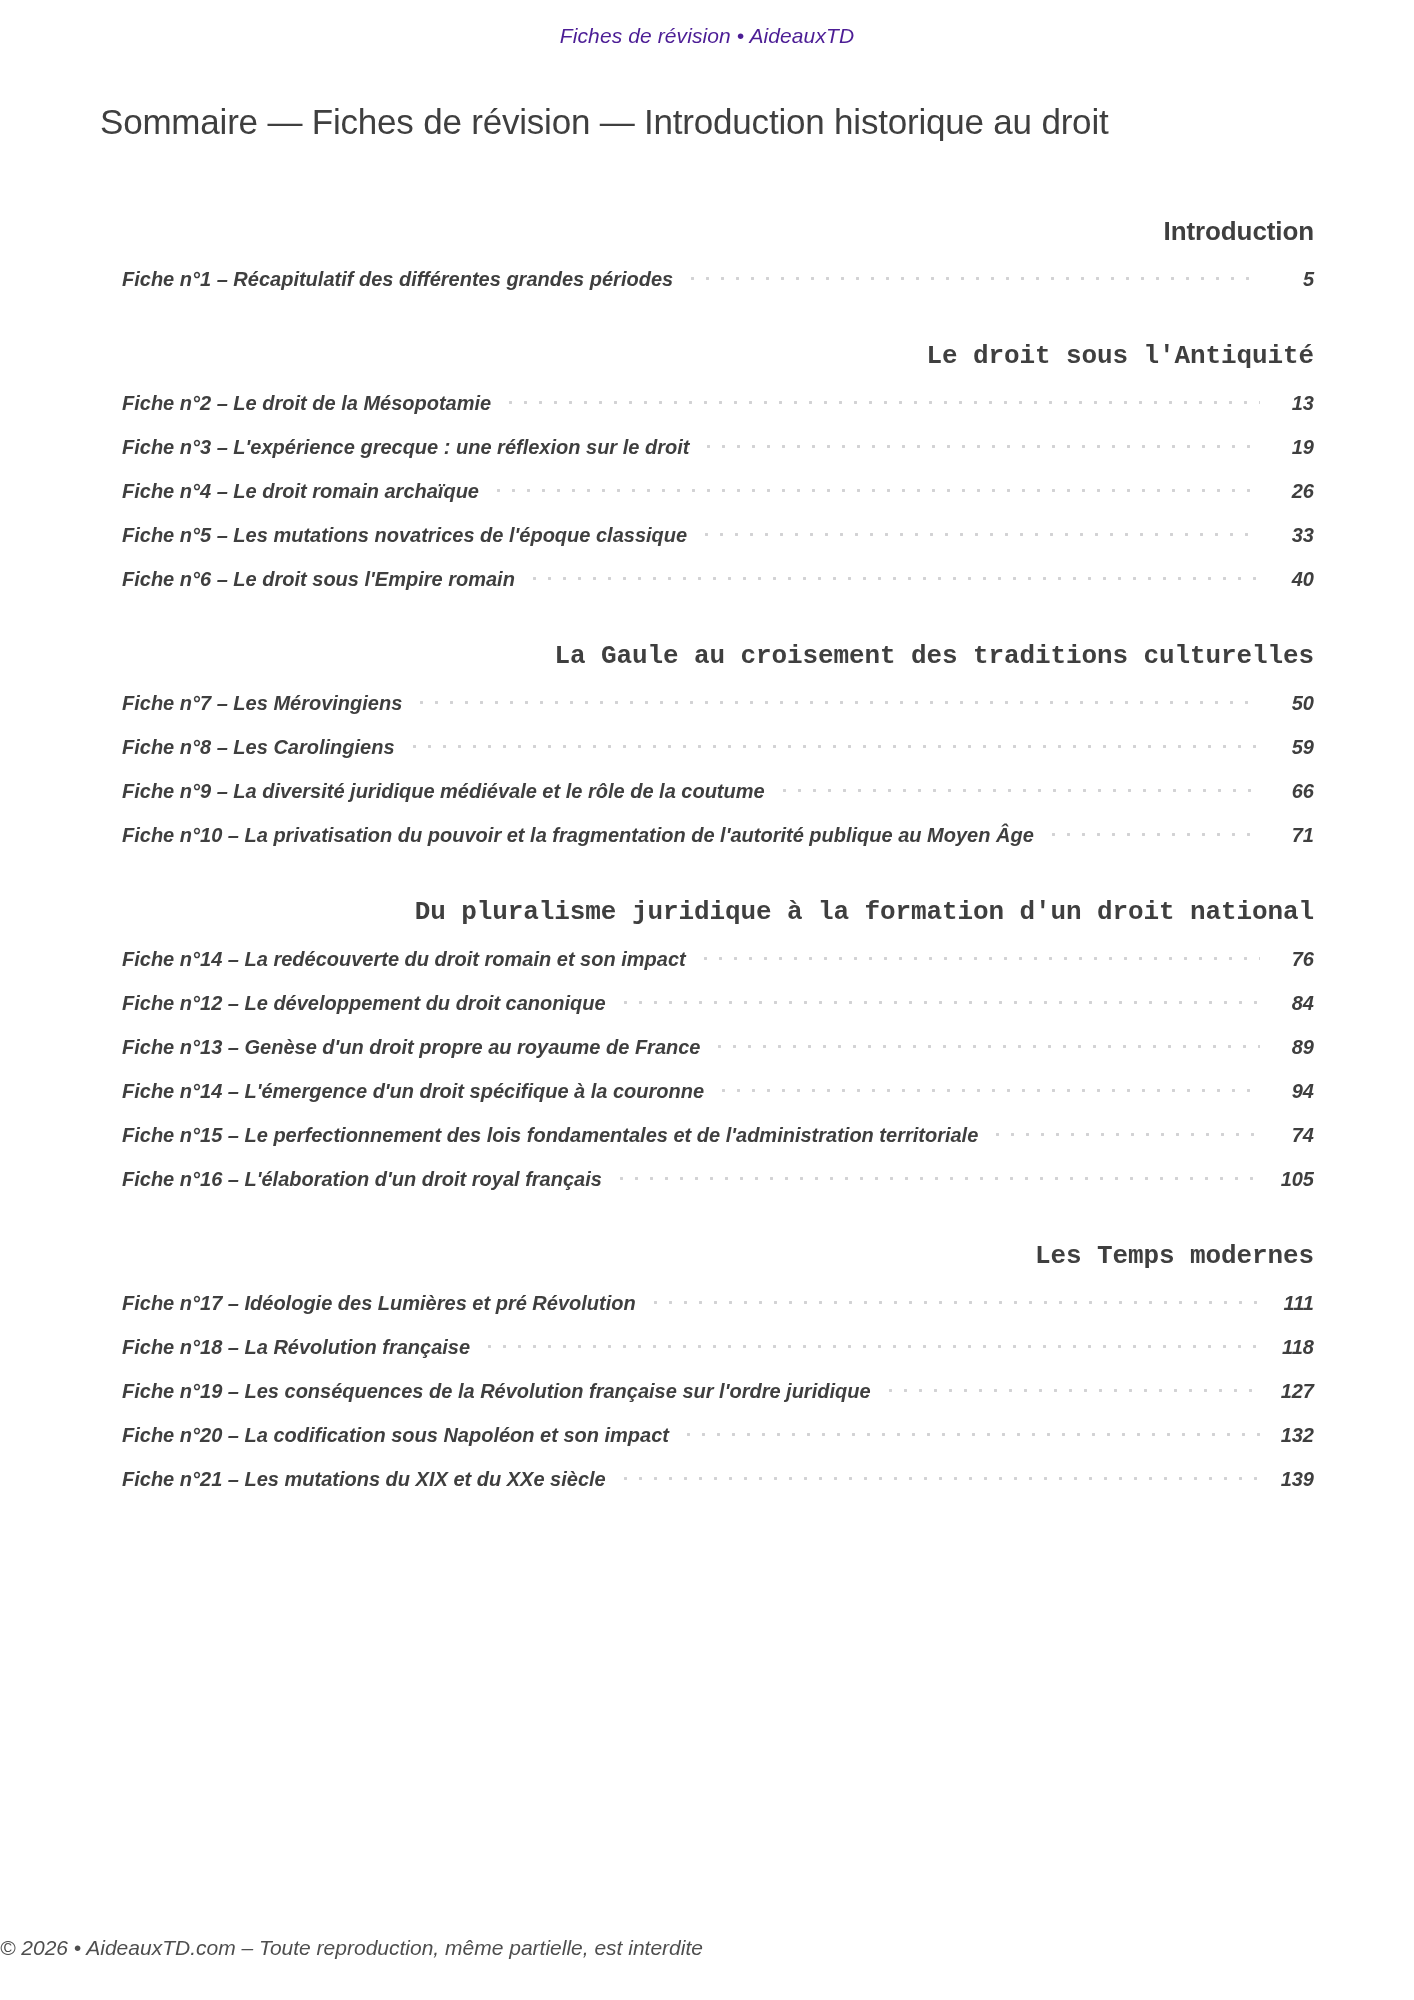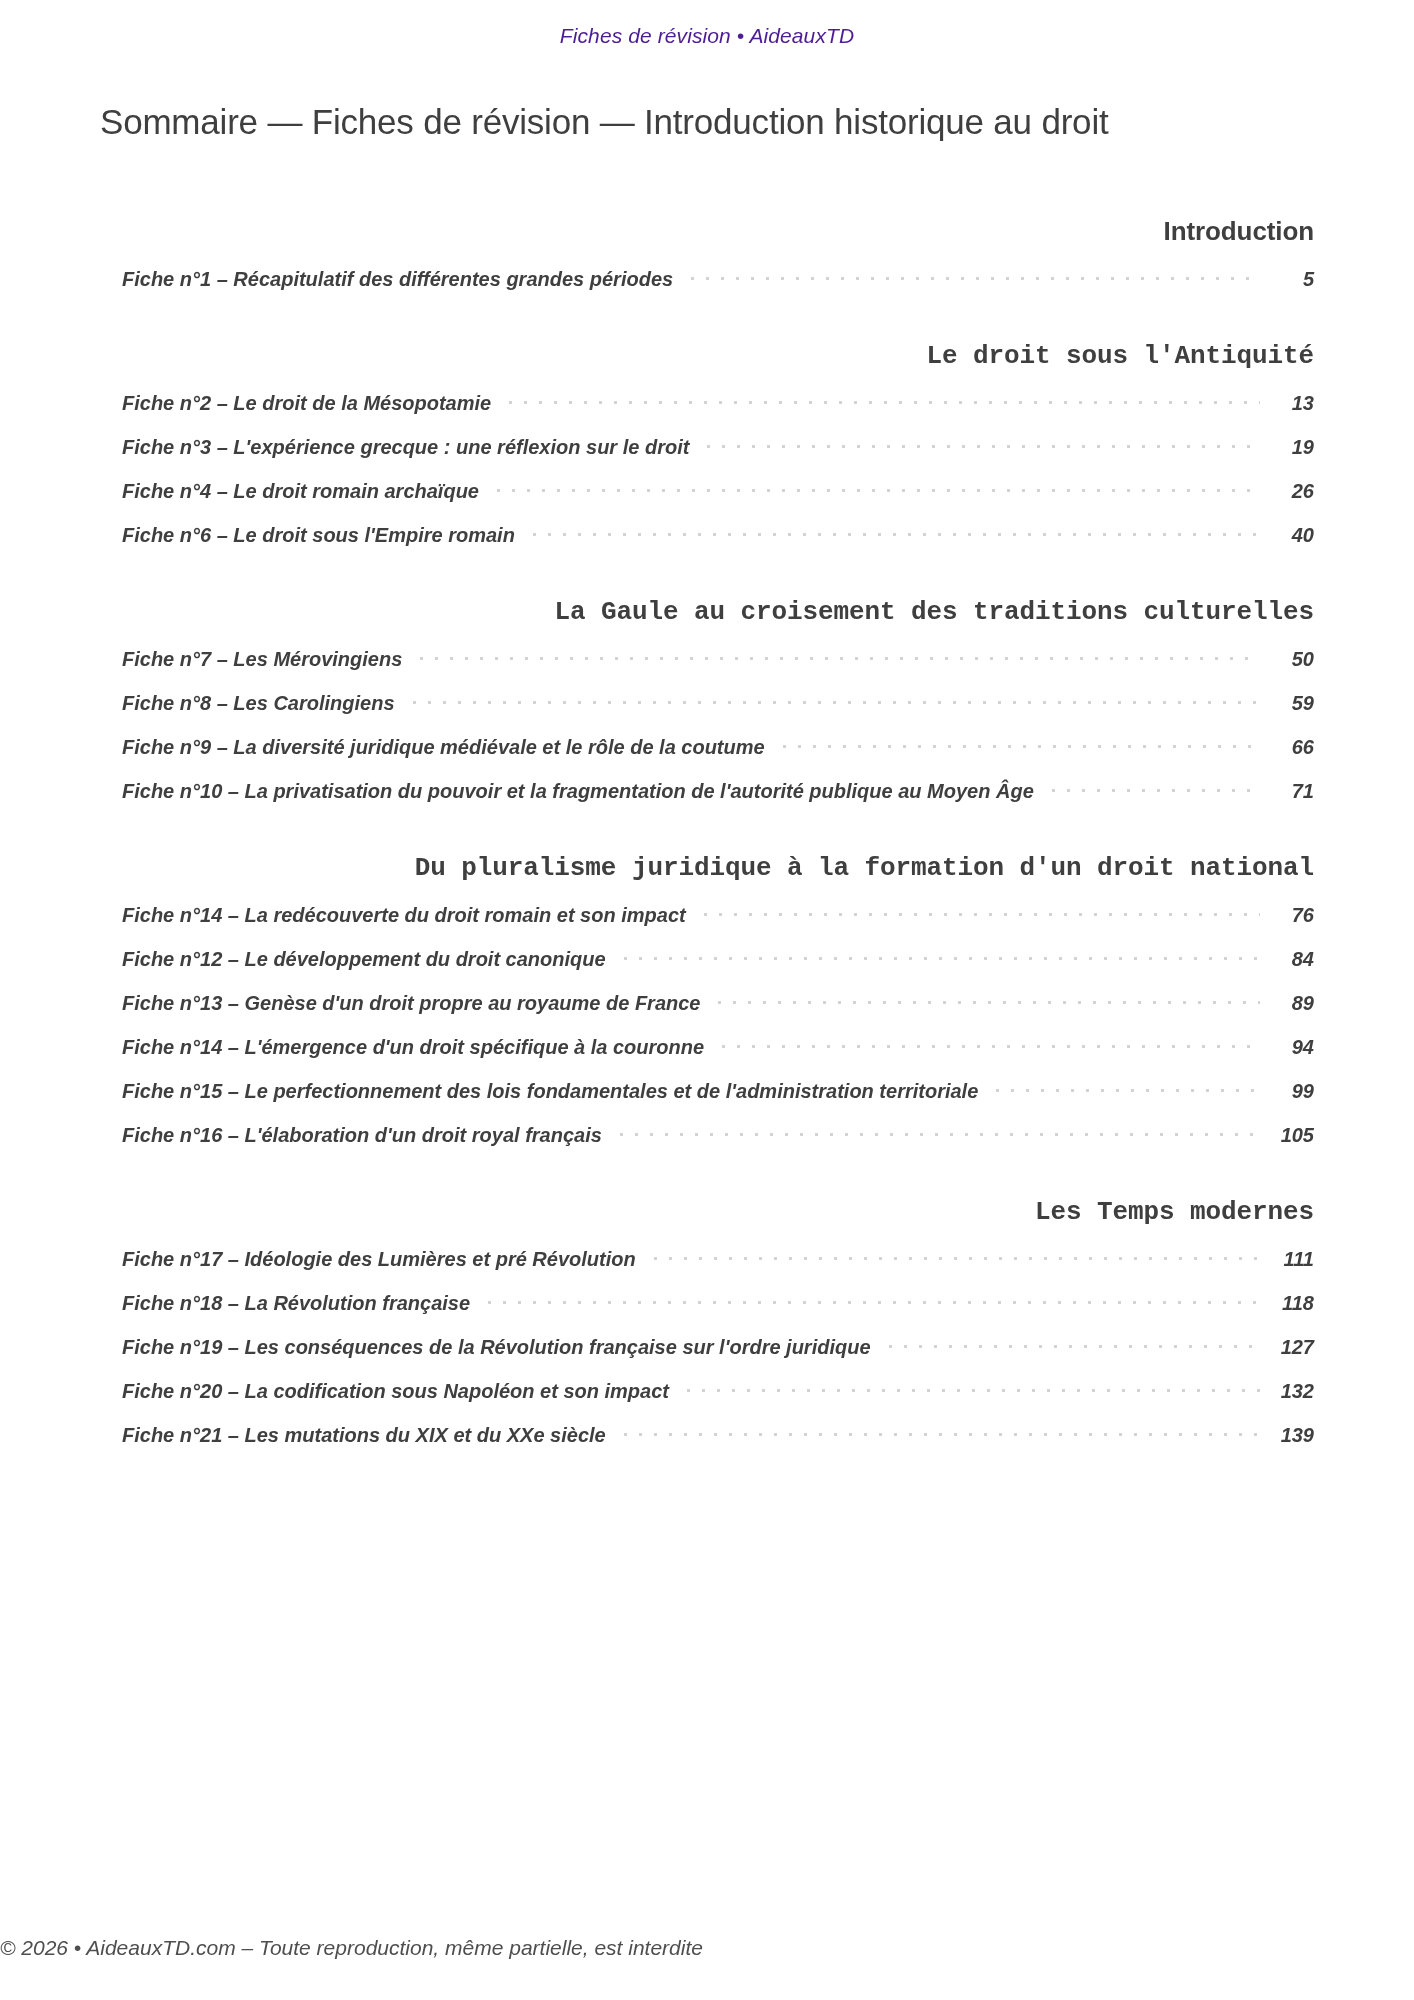--- a/index.html
+++ b/index.html
@@ -162,20 +162,25 @@
             <span class="entry-label">Fiche n°3 – L'expérience grecque : une réflexion sur le droit</span>
             <span class="entry-leader"></span>
             <span class="entry-page">19</span>
           </li>
           <li class="entry">
             <span class="entry-label">Fiche n°4 – Le droit romain archaïque</span>
             <span class="entry-leader"></span>
             <span class="entry-page">26</span>
           </li>
           <li class="entry">
+            <span class="entry-label">Fiche n°5 – Les mutations novatrices de l'époque classique</span>
+            <span class="entry-leader"></span>
+            <span class="entry-page">33</span>
+          </li>
+          <li class="entry">
             <span class="entry-label">Fiche n°6 – Le droit sous l'Empire romain</span>
             <span class="entry-leader"></span>
             <span class="entry-page">40</span>
           </li>
         </ul>
       </div>
       <div class="section">
         <h2 class="section-title">La Gaule au croisement des traditions culturelles</h2>
         <ul class="entries">
           <li class="entry">
@@ -219,21 +224,21 @@
             <span class="entry-page">89</span>
           </li>
           <li class="entry">
             <span class="entry-label">Fiche n°14 – L'émergence d'un droit spécifique à la couronne</span>
             <span class="entry-leader"></span>
             <span class="entry-page">94</span>
           </li>
           <li class="entry">
             <span class="entry-label">Fiche n°15 – Le perfectionnement des lois fondamentales et de l'administration territoriale</span>
             <span class="entry-leader"></span>
-            <span class="entry-page">99</span>
+            <span class="entry-page">74</span>
           </li>
           <li class="entry">
             <span class="entry-label">Fiche n°16 – L'élaboration d'un droit royal français</span>
             <span class="entry-leader"></span>
             <span class="entry-page">105</span>
           </li>
         </ul>
       </div>
       <div class="section">
         <h2 class="section-title">Les Temps modernes</h2>

